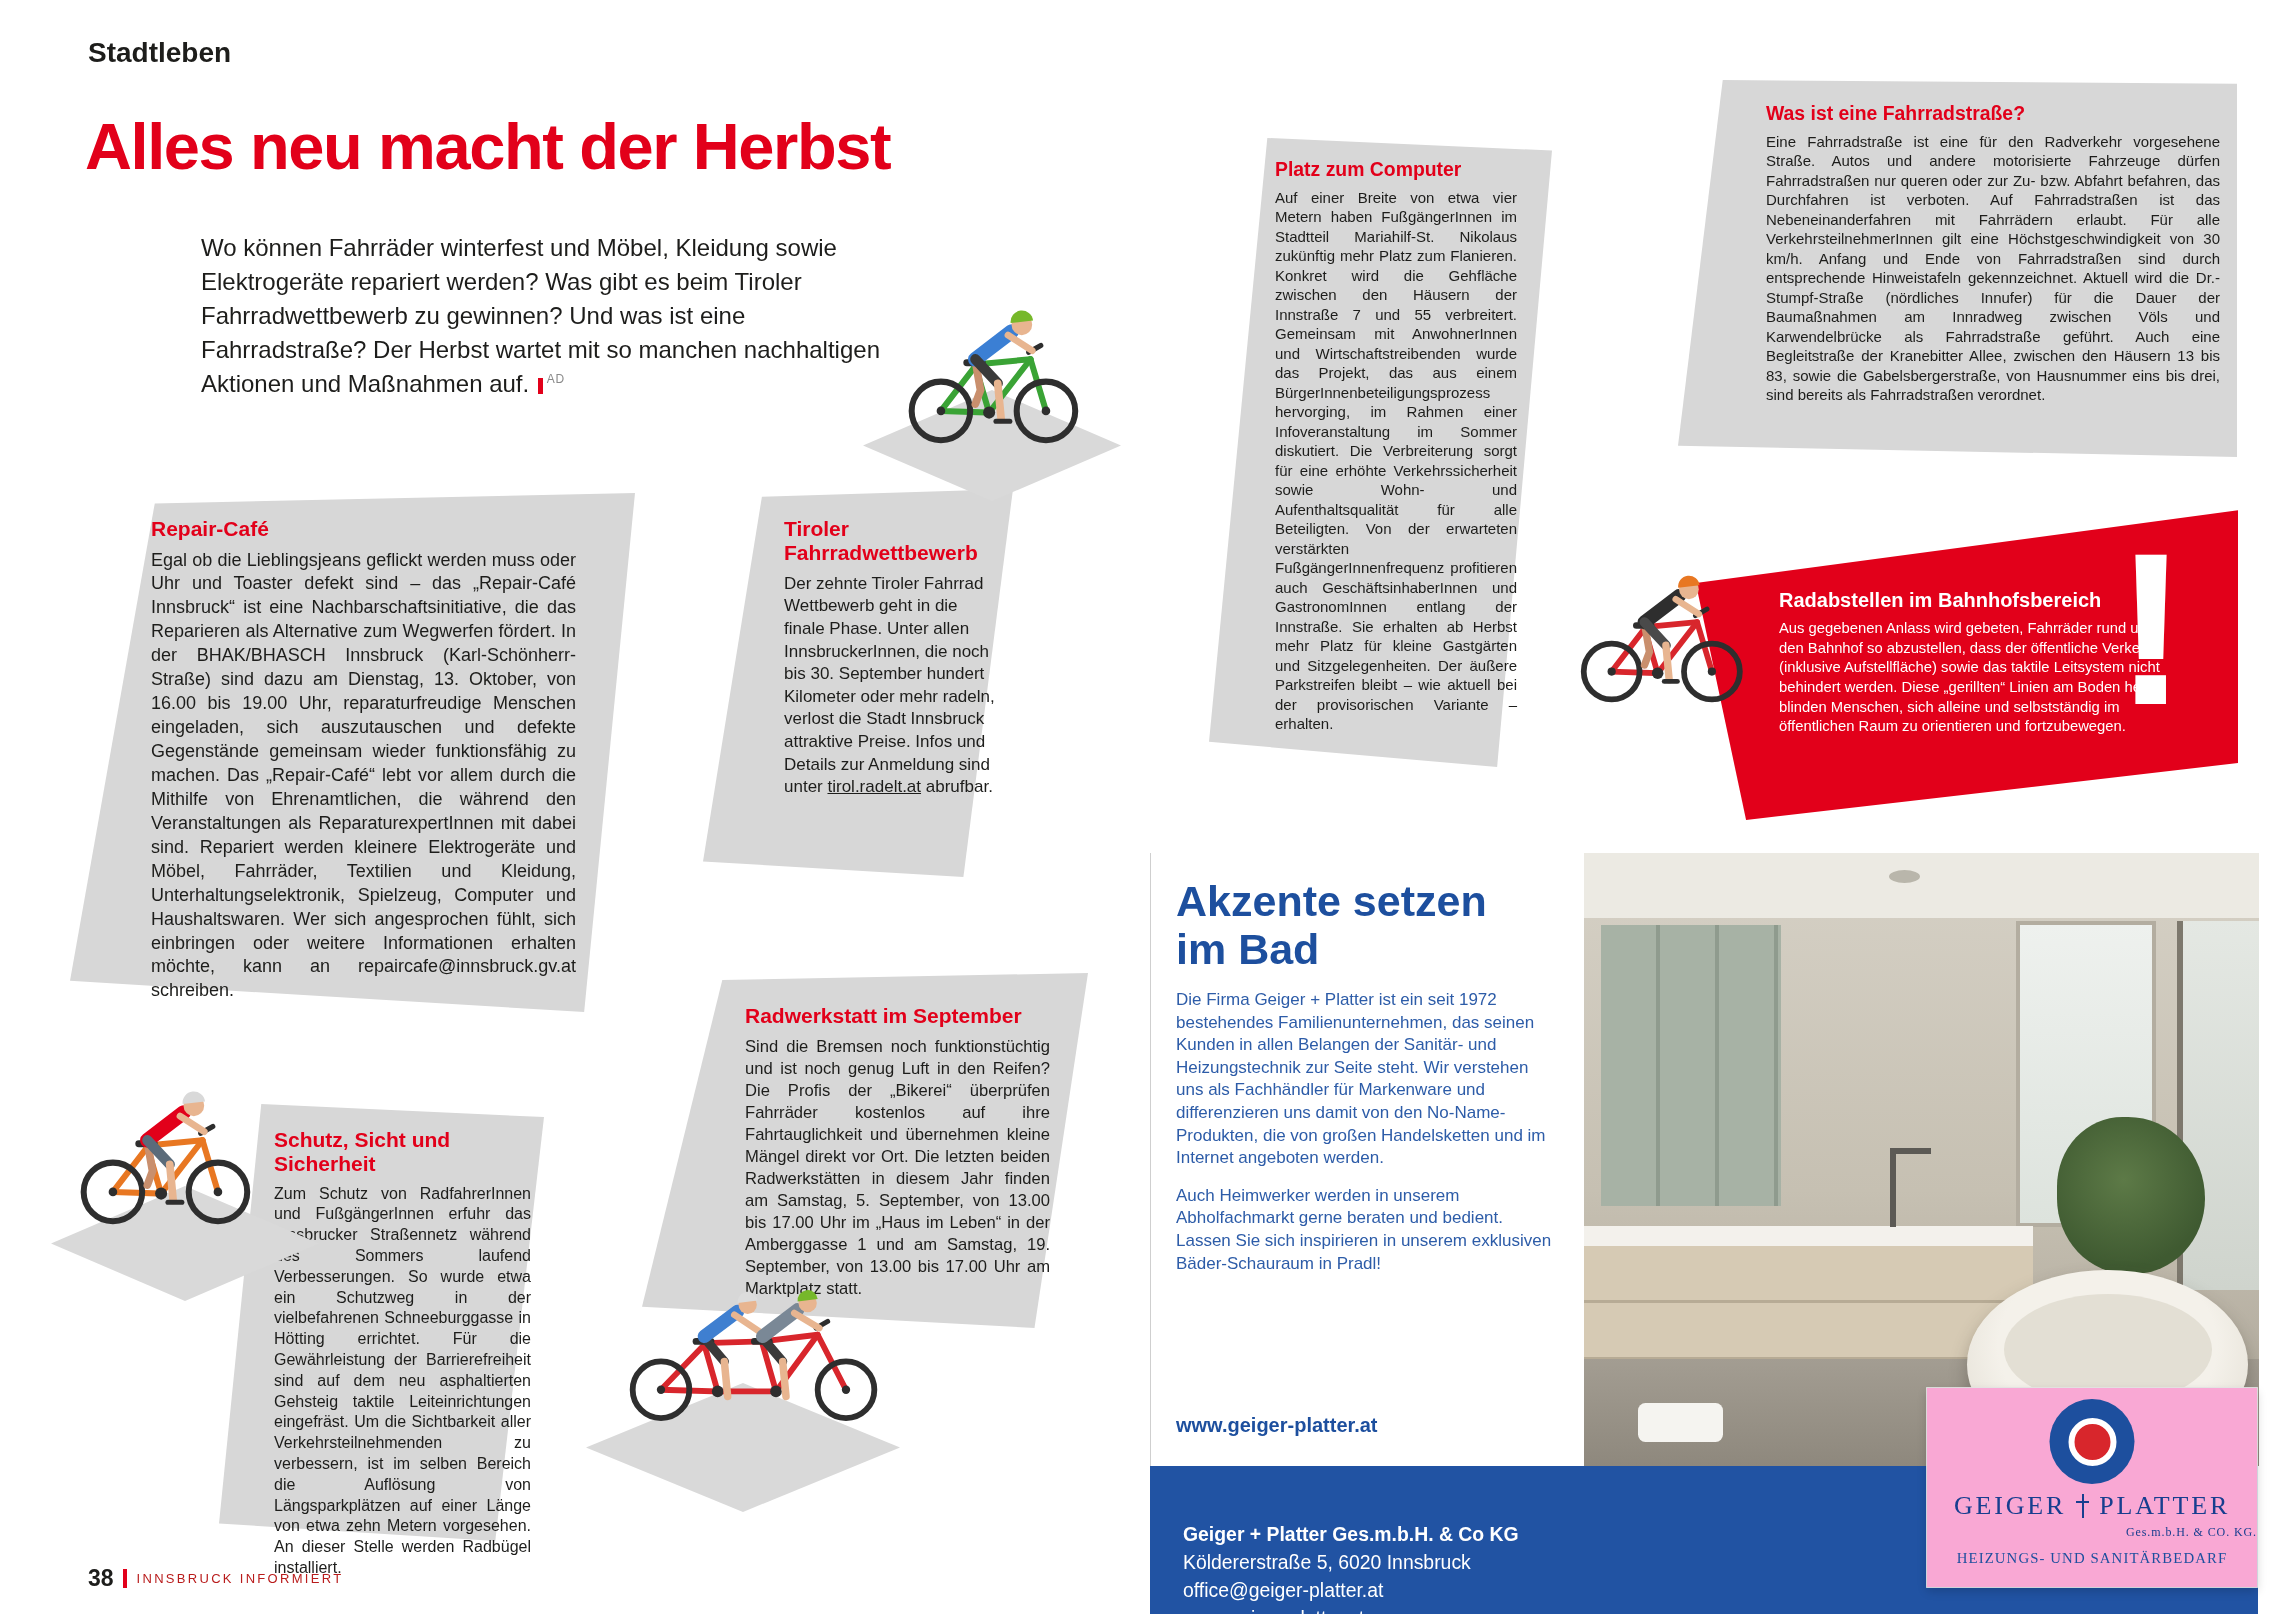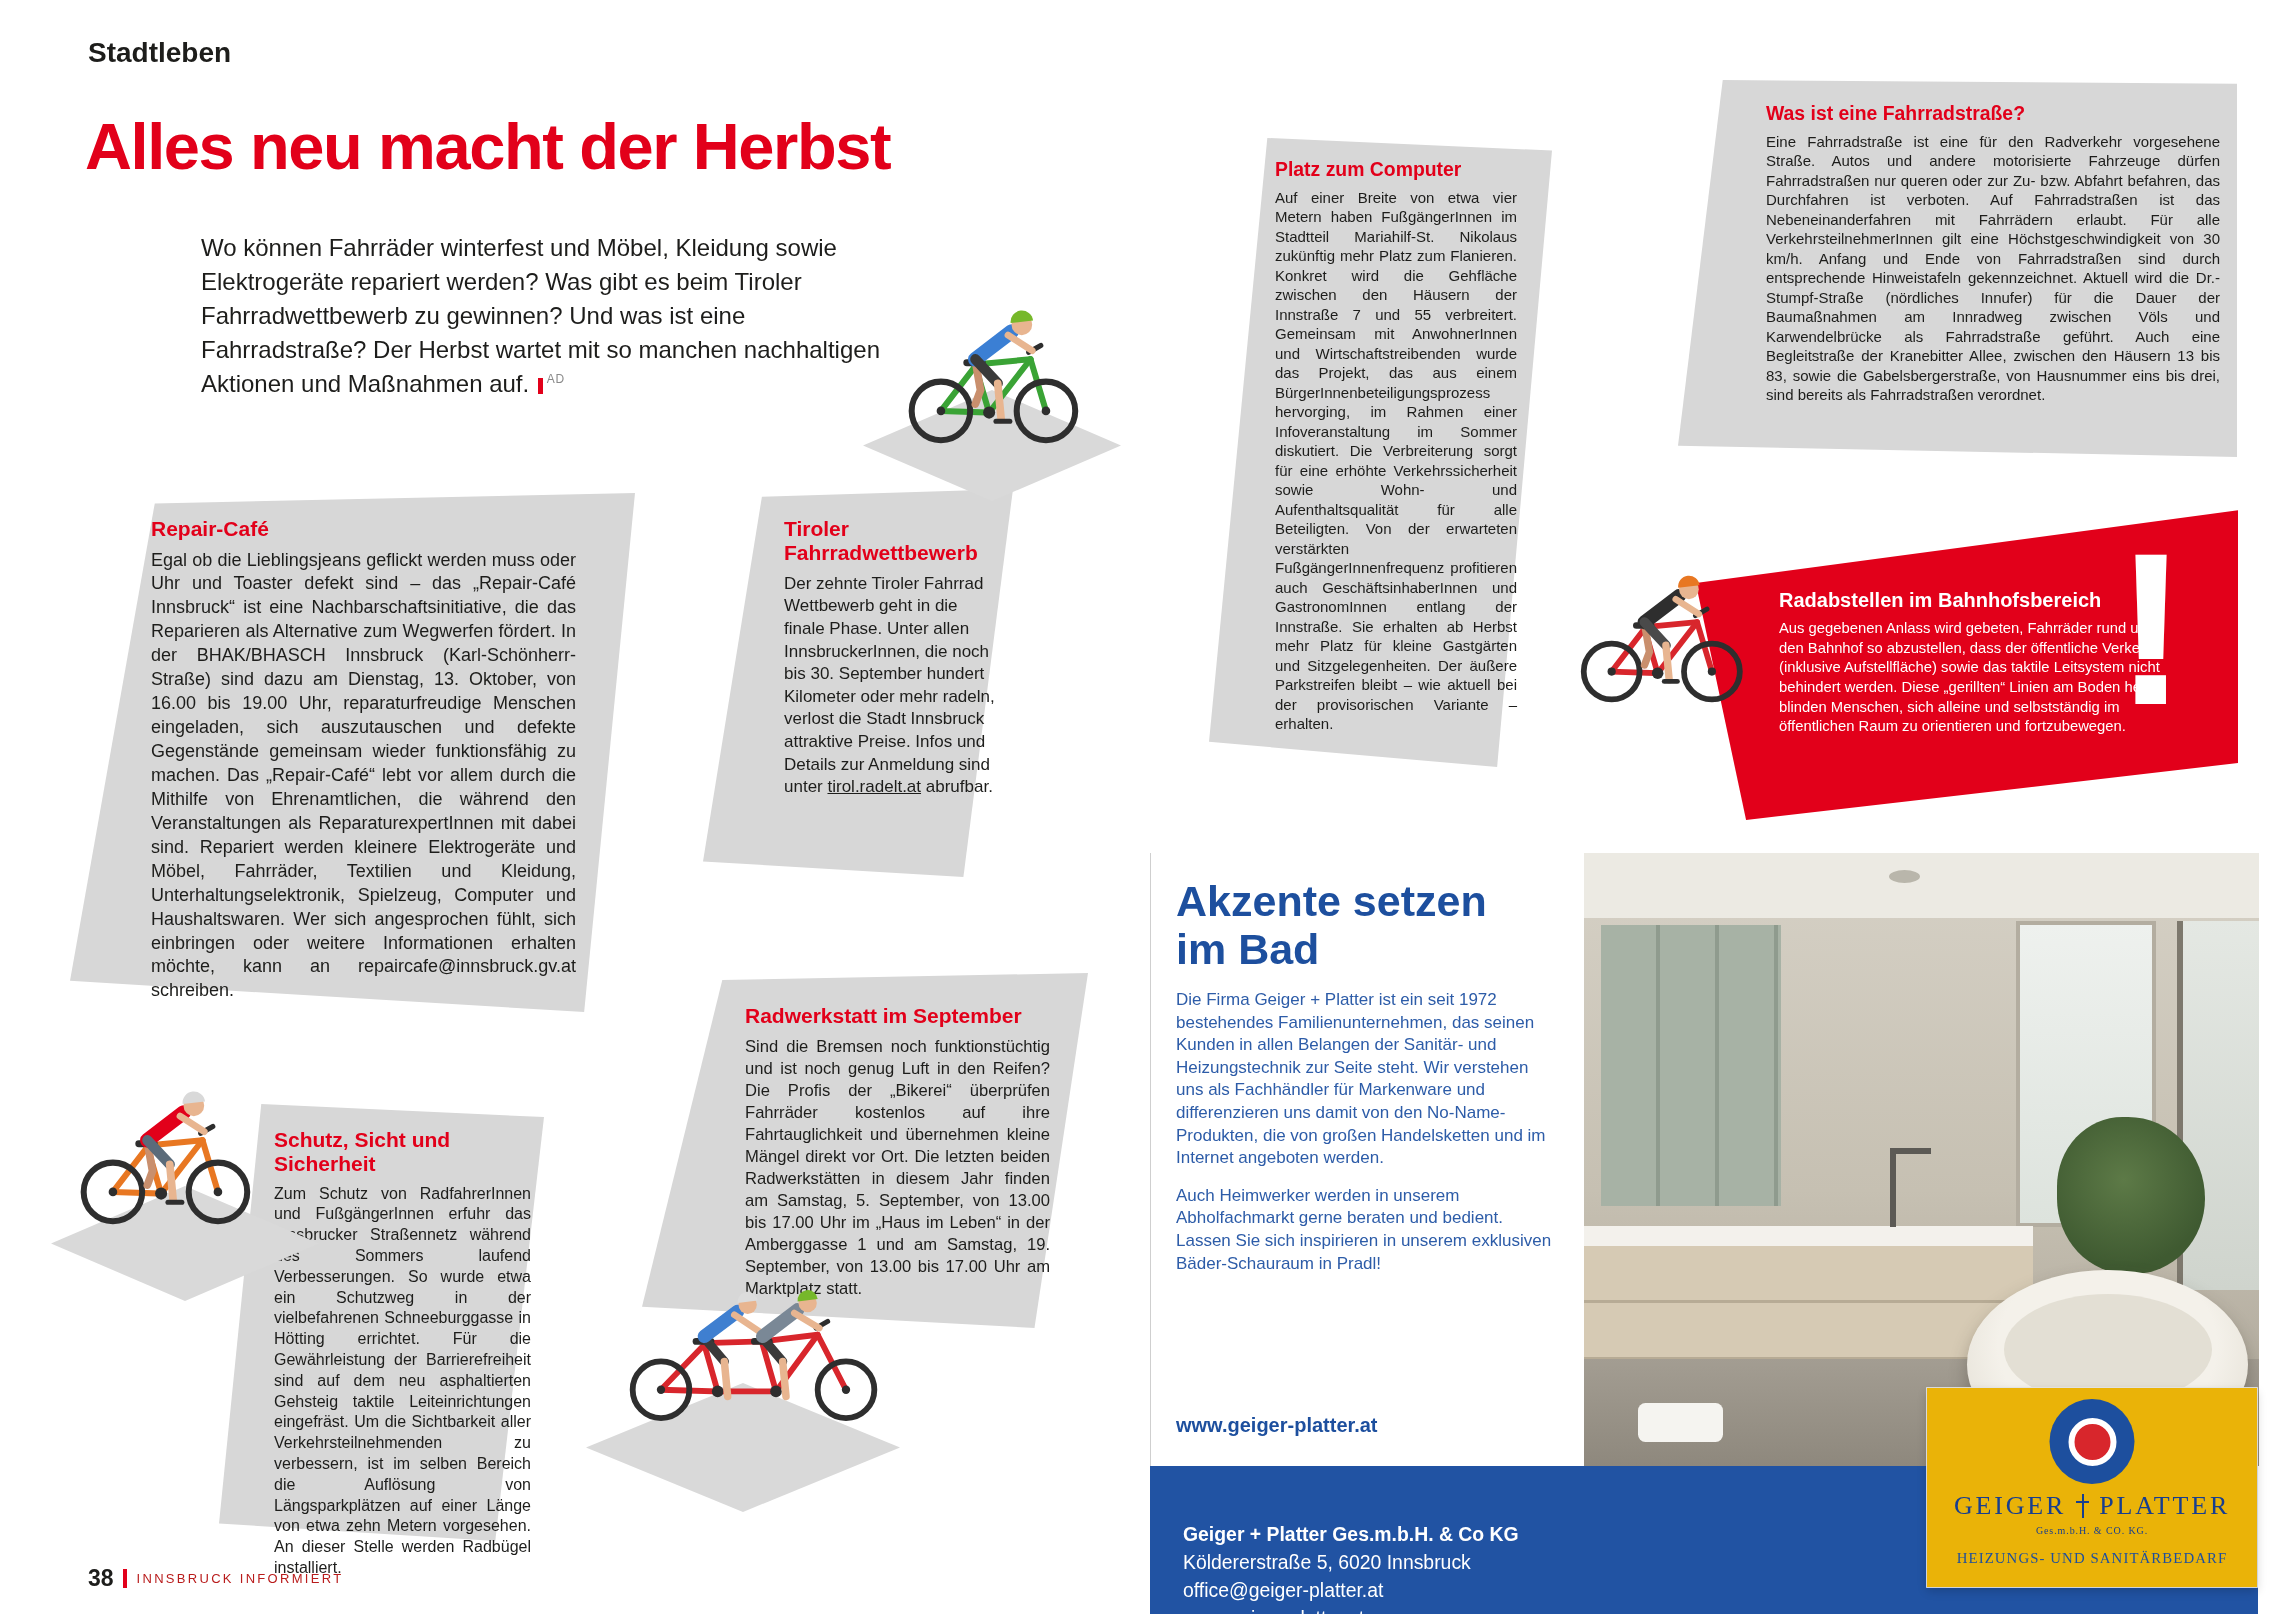--- a/index.html
+++ b/index.html
@@ -104,29 +104,29 @@
             background:radial-gradient(ellipse at 50% 40%, #f4f1ea 55%, #ddd8cc 100%); box-shadow:0 9.2px 16.6px rgba(60,55,45,.35); }
   #ph-tub-inner { left:420px; top:441px; width:208px; height:111px; border-radius:50%; background:#e3dfd4; }
   #ph-towel { left:54px; top:550px; width:85px; height:39px; border-radius:7.4px; background:#f5f4f0; }
 
   #ad-bar { left:1150px; top:1466px; width:1108px; height:148px; background:#2153a3; color:#fff; }
   .bar-col { position:absolute; top:22px; font-size:19.4px; line-height:1.45; }
   #bar-col1 { left:33px; }
   #bar-col2 { left:391px; }
   .bar-bold { font-weight:bold;margin-top:32px; }
 
-  #logo-box { left:1927px; top:1388px; width:330px; height:199px; background:#eab308; box-shadow:0 0 0 0.9px #e3e3e3, 0 3.7px 9.2px rgba(0,0,0,.18); z-index:5; }
+  #logo-box { left:1927px; top:1388px; width:330px; height:199px; background:#f9a8d4; box-shadow:0 0 0 0.9px #e3e3e3, 0 3.7px 9.2px rgba(0,0,0,.18); z-index:5; }
   #roundel { position:absolute; left:50%; top:11px; transform:translateX(-50%); width:85px; height:85px; border-radius:50%; background:#1d4f9e; }
   #roundel-core { position:absolute; left:50%; top:50%; transform:translate(-50%,-50%); width:48px; height:48px; border-radius:50%; background:#d8262c; border:6.5px solid #ffffff; }
   #logo-name { position:absolute; left:0; top:103px; width:100%; display:flex; justify-content:center; align-items:center; gap:9.2px;
                font-family:"Liberation Serif", serif; font-size:26px; letter-spacing:2.8px; color:#173e8f; }
   .cross { position:relative; width:14.8px; height:24px; }
   .cross::before { content:""; position:absolute; left:6.5px; top:0; width:1.8px; height:24px; background:#173e8f; }
   .cross::after  { content:""; position:absolute; left:0.9px; top:7.4px; width:13px; height:1.8px; background:#173e8f; }
-  #logo-sub { position:absolute; left:0; top:137px; width:100%; text-align:center; font-family:"Liberation Serif", serif; font-size:10px; letter-spacing:0.9px; color:#173e8f; }
+  #logo-sub { position:absolute; left:0; top:137px; width:100%; text-align:right; font-family:"Liberation Serif", serif; font-size:12px; letter-spacing:0.9px; color:#173e8f; }
   #logo-tagline { position:absolute; left:0; top:162px; width:100%; text-align:center; font-family:"Liberation Serif", serif; font-size:14.8px; letter-spacing:1.1px; color:#1d4f9e; }
 
   
   #page-footer { left:88px; top:1565px; display:flex; align-items:center; }
   #page-num { font-size:23px; font-weight:bold; }
   .redbar { display:inline-block; width:4.6px; height:18.5px; background:#e2001a; margin:0 9.2px; }
   #footer-brand { font-size:13px; letter-spacing:2.3px; color:#b91c1c; }
 </style>
 </head>
 <body>

